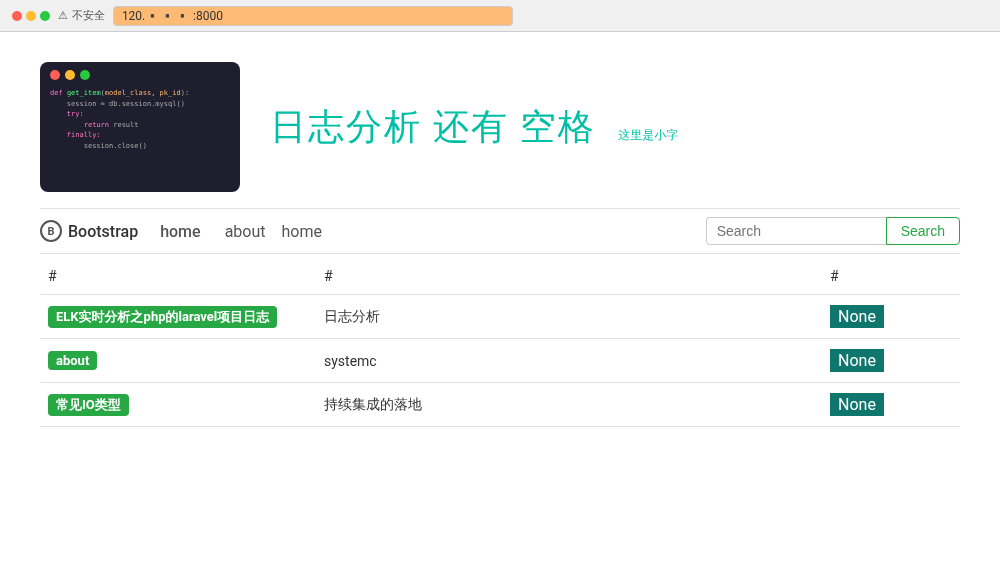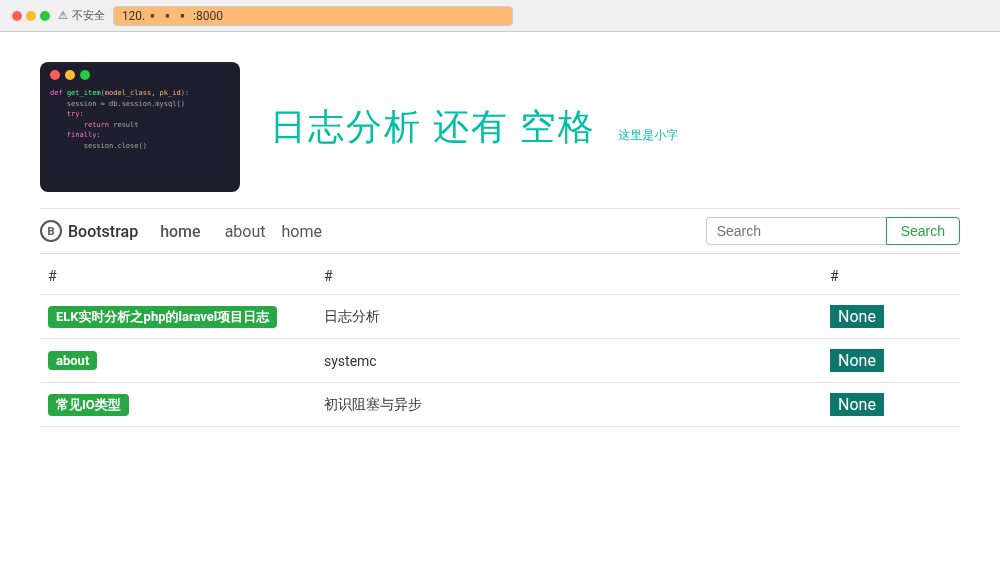--- a/index.html
+++ b/index.html
@@ -194,19 +194,19 @@
           <td>日志分析</td>
           <td><span class="none-badge">None</span></td>
         </tr>
         <tr>
           <td><span class="tag-badge tag-green">about</span></td>
           <td>systemc</td>
           <td><span class="none-badge">None</span></td>
         </tr>
         <tr>
           <td><span class="tag-badge tag-green">常见IO类型</span></td>
-          <td>初识阻塞与异步</td>
+          <td>持续集成的落地</td>
           <td><span class="none-badge">None</span></td>
         </tr>
       </tbody>
   </table>
 
 </div>
 
 </body></html>

